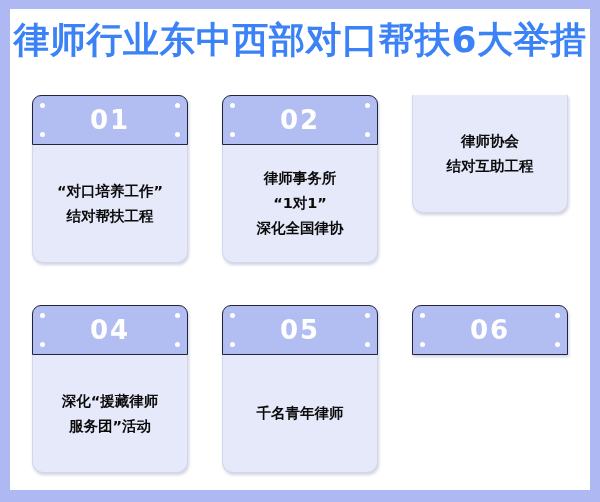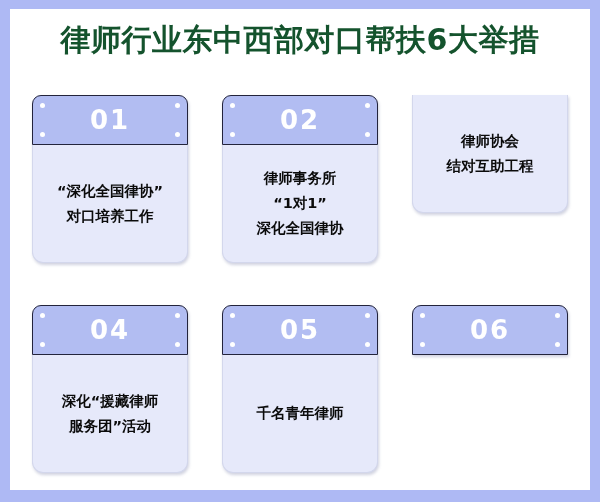--- a/index.html
+++ b/index.html
@@ -36,24 +36,24 @@
   
   #title-bar {
     position: absolute;
     left: 0;
     top: 14px;
     width: 100%;
     text-align: center;
   }
   #poster-title {
     display: inline-block;
-    font-size: 30px;
+    font-size: 36px;
     line-height: 34px;
     font-weight: 700;
-    color: #14532d;
+    color: #3b82f6;
     letter-spacing: 0.5px;
     white-space: nowrap;
     font-family: "DejaVu Sans", "Liberation Sans", sans-serif;
   }
 
   
   #card-grid {
     position: absolute;
     left: 22px;
     top: 86px;
@@ -145,22 +145,22 @@
     <div id="card-grid">
         <div class="card">
           <div class="card-header">
             <span class="punch tl"></span>
             <span class="punch tr"></span>
             <span class="punch bl"></span>
             <span class="punch br"></span>
             <span class="card-number">01</span>
           </div>
           <div class="card-body">
-            <div class="card-line">“深化全国律协”</div>
-            <div class="card-line">对口培养工作</div>
+            <div class="card-line">“对口培养工作”</div>
+            <div class="card-line">结对帮扶工程</div>
           </div>
         </div>
         <div class="card">
           <div class="card-header">
             <span class="punch tl"></span>
             <span class="punch tr"></span>
             <span class="punch bl"></span>
             <span class="punch br"></span>
             <span class="card-number">02</span>
           </div>

